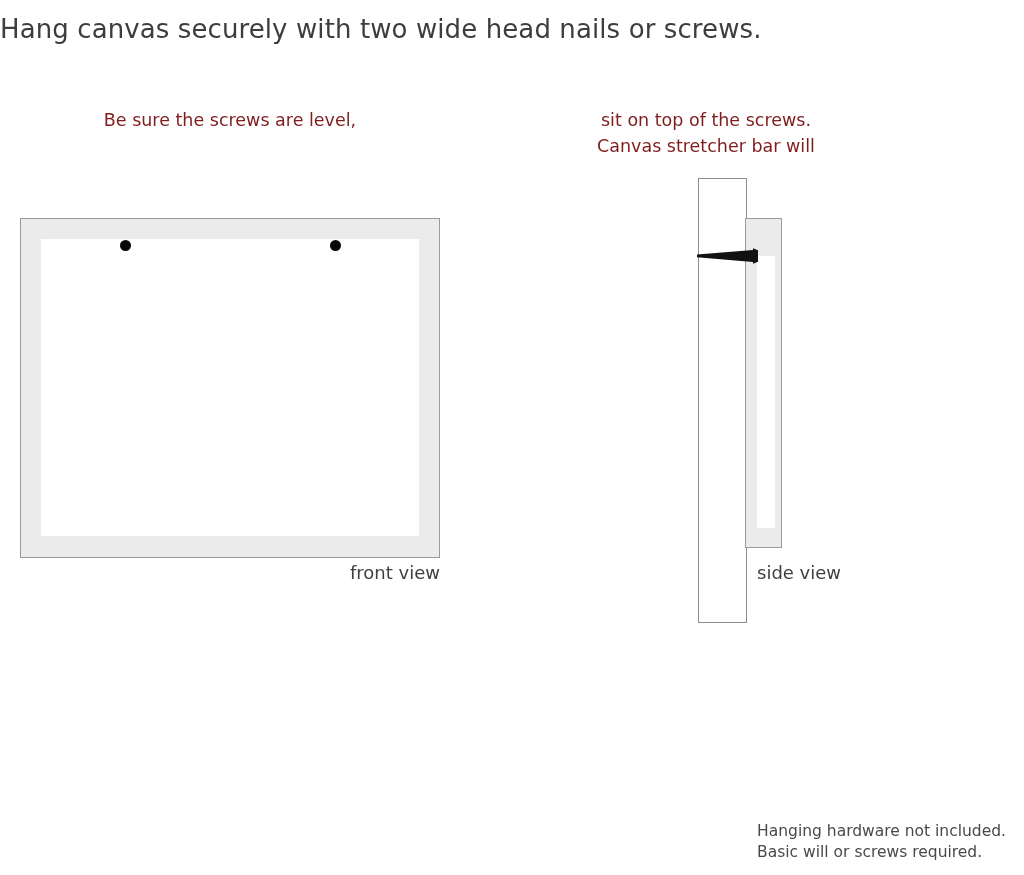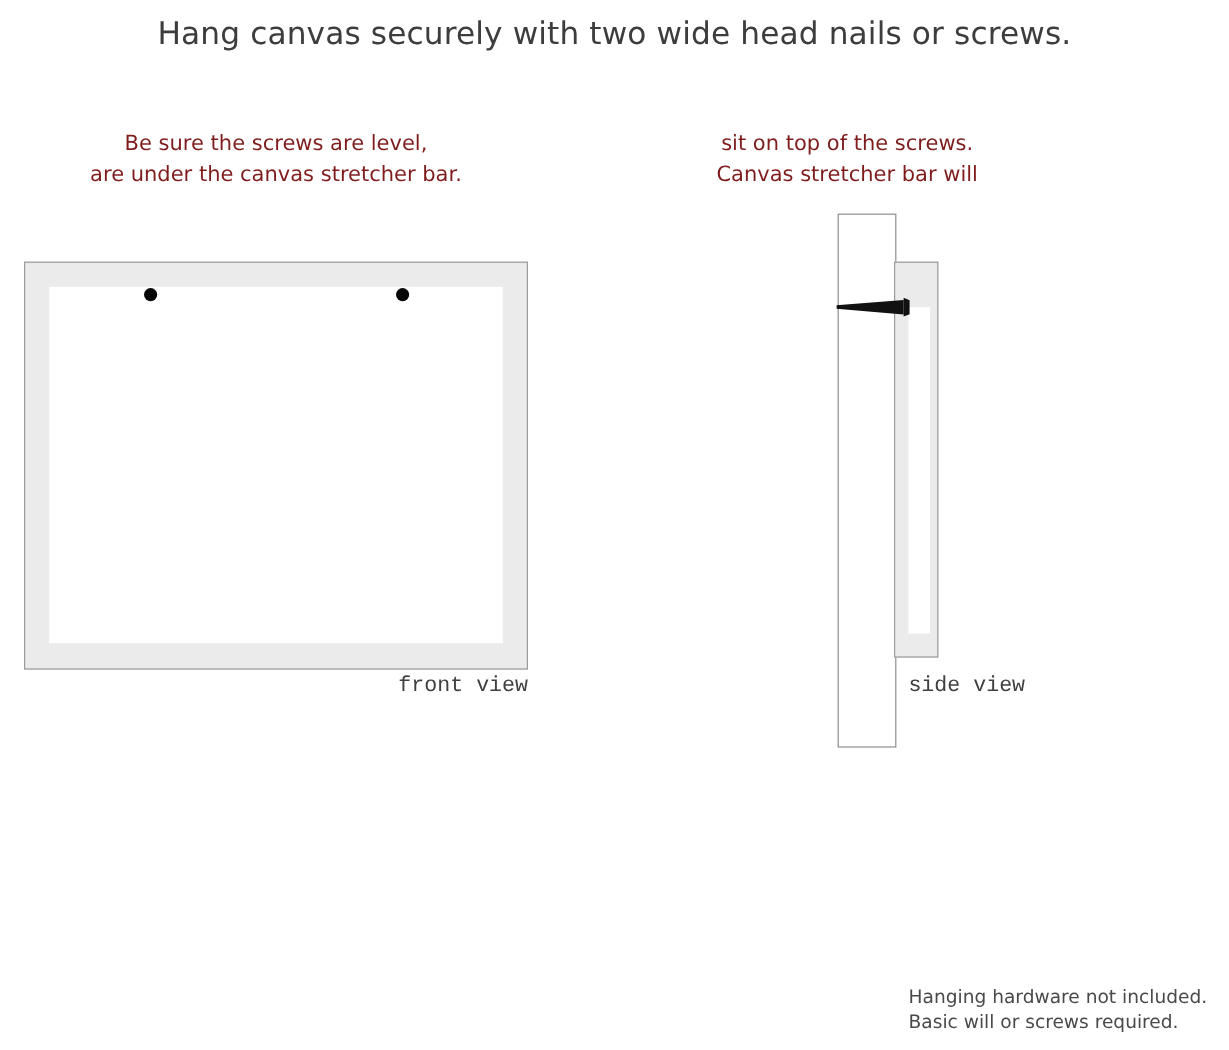--- a/index.html
+++ b/index.html
@@ -16,21 +16,21 @@
     color: #3a3a3a;
     overflow: hidden;
   }
 
   
   #main-title {
     position: absolute;
     left: 0;
     top: 14px;
     width: 1024px;
-    text-align: center;
+    text-align: left;
     font-size: 26px;
     font-weight: 400;
     letter-spacing: 0.1px;
     color: #3d3d3d;
     white-space: nowrap;
   }
 
   
   .caption {
     position: absolute;
@@ -84,21 +84,20 @@
     background: #060606;
   }
   #screw-dot-left  { left: 120px; top: 240px; }
   #screw-dot-right { left: 330px; top: 240px; }
 
   .view-label {
     position: absolute;
     font-size: 18px;
     color: #3f3f3f;
     white-space: nowrap;
-    font-family: Liberation Mono, monospace;
   }
   #front-view-label {
     left: 240px;
     top: 562px;
     width: 200px;
     text-align: right;
   }
   #side-view-label {
     left: 757px;
     top: 562px;
@@ -168,21 +167,20 @@
 </style>
 </head>
 <body>
 
 <div id="main-title">Hang canvas securely with two wide head nails or screws.</div>
 
 <div id="front-view-group">
 
   <div id="front-caption" class="caption">
     <div>Be sure the screws are level,</div>
-    <div>are under the canvas stretcher bar.</div>
   </div>
 
   <div id="front-frame"></div>
   <div id="front-canvas-inner"></div>
 
   <div id="screw-dot-left" class="screw-dot"></div>
   <div id="screw-dot-right" class="screw-dot"></div>
 
   <div id="front-view-label" class="view-label">front view</div>
 </div>

